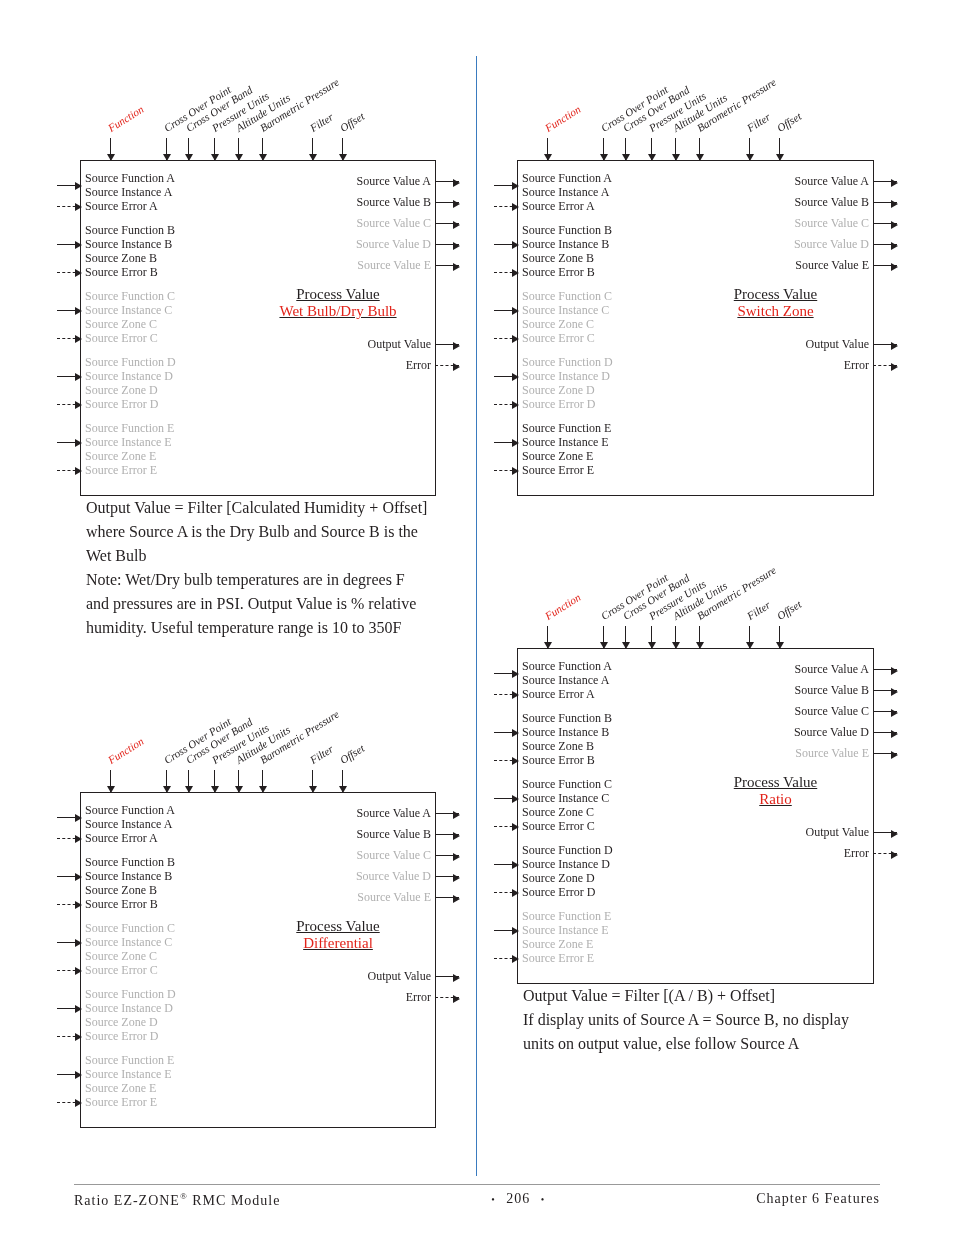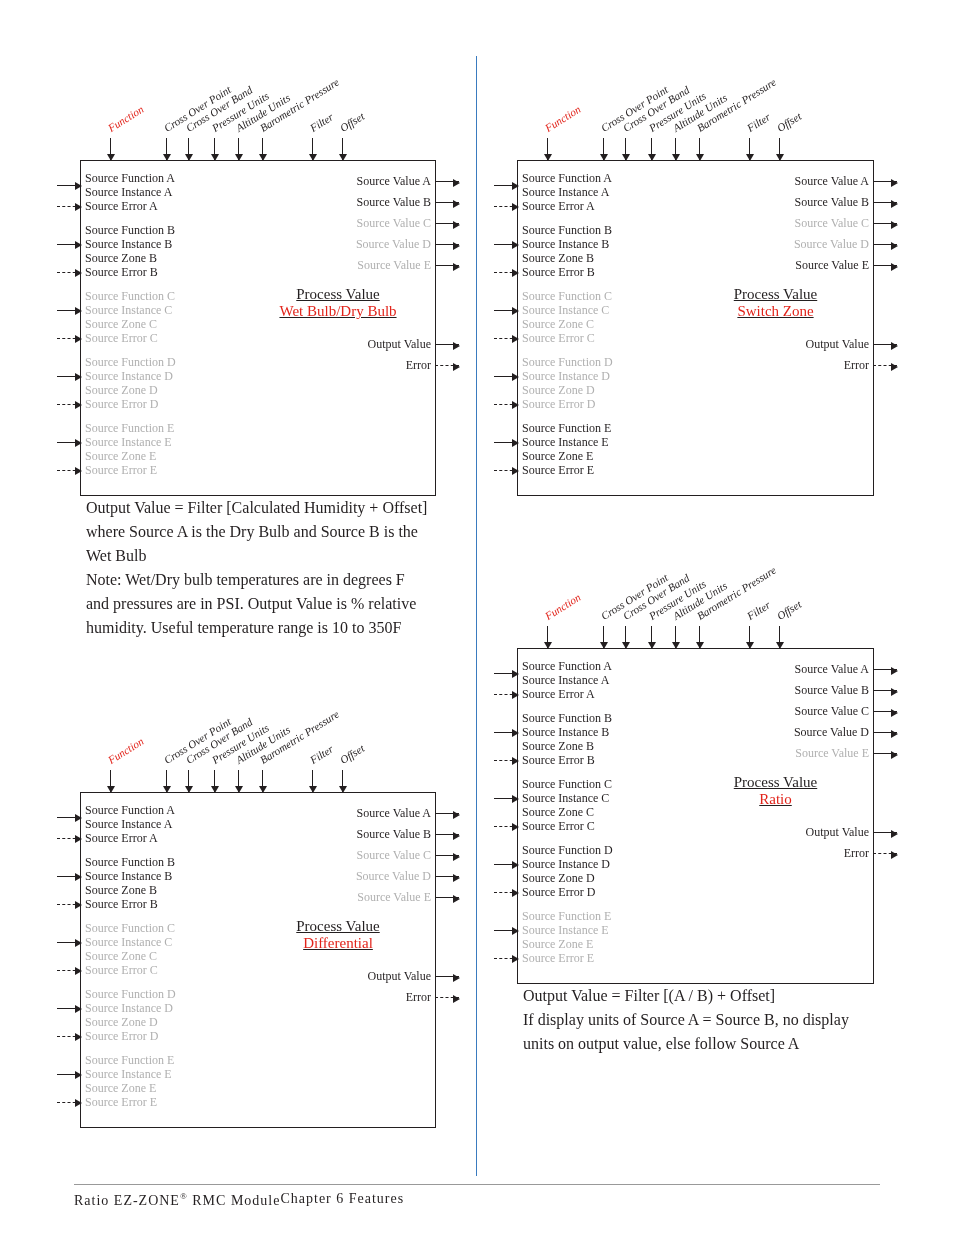--- a/index.html
+++ b/index.html
@@ -599,15 +599,20 @@
           </div>
           <div class="caption">Output Value = Filter [(A / B) + Offset]<br>If display units of Source A = Source B, no display units on output value, else follow Source A</div>
         </div>
     </div>
   </div>
 
   <div class="footer">
     <div>
       <span>Ratio EZ-ZONE</span><span class="sup">®</span><span> RMC Module</span>
     </div>
+    <div class="mid">
+      <span class="dot">•</span>
+      <span style="margin:0 6px">206</span>
+      <span class="dot">•</span>
+    </div>
     <div>Chapter 6 Features</div>
   </div>
 </div>
 
 </body></html>

